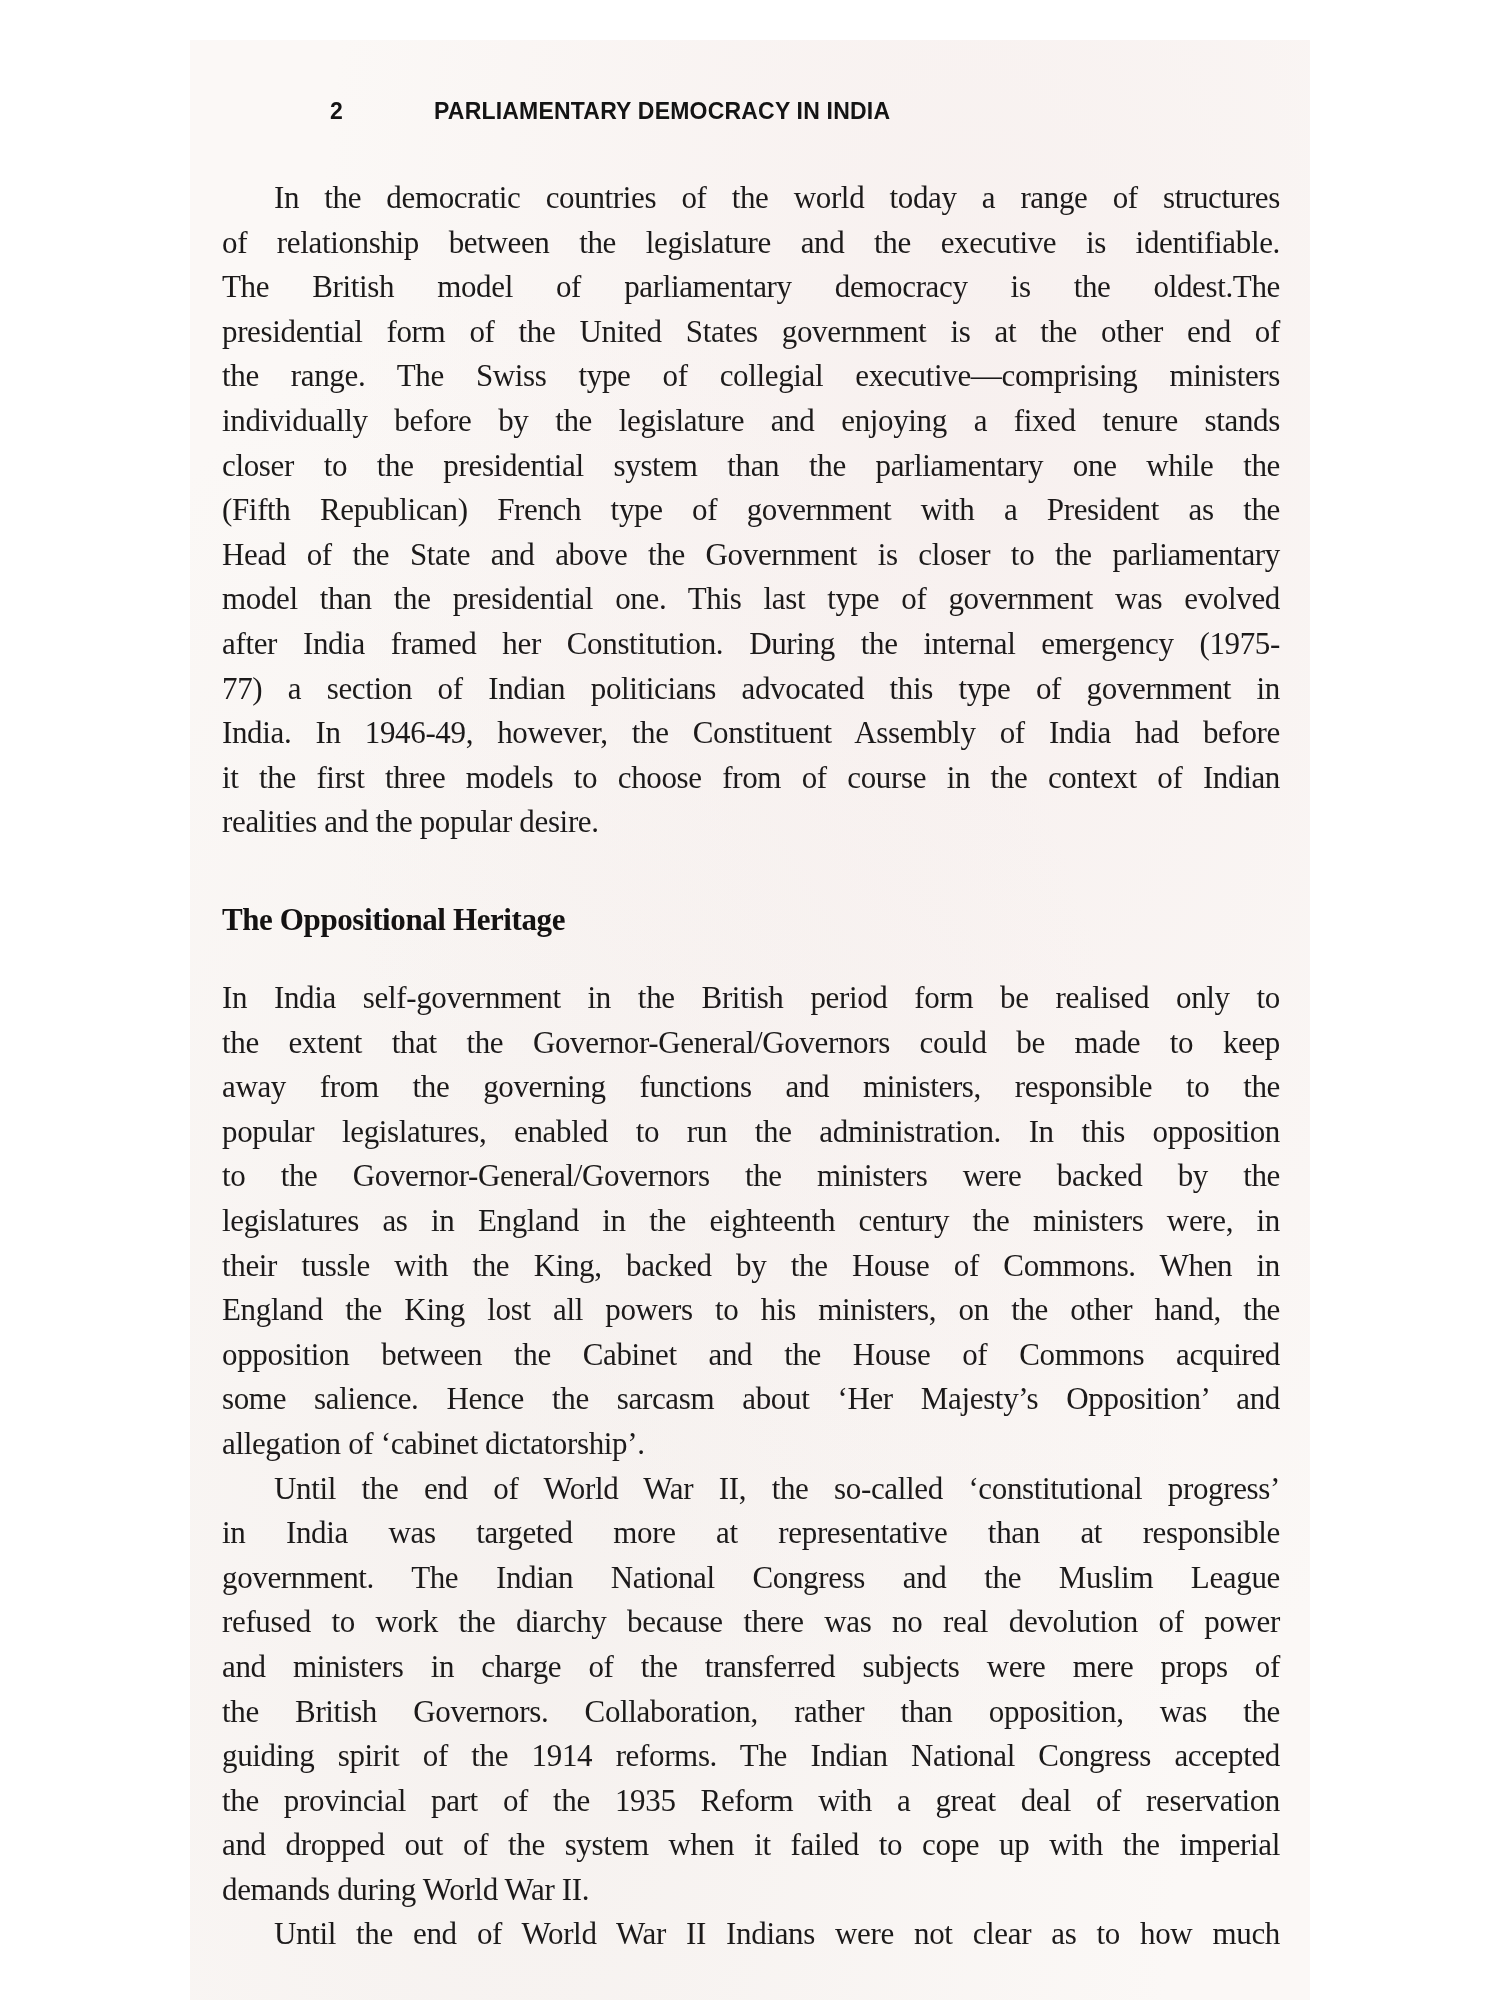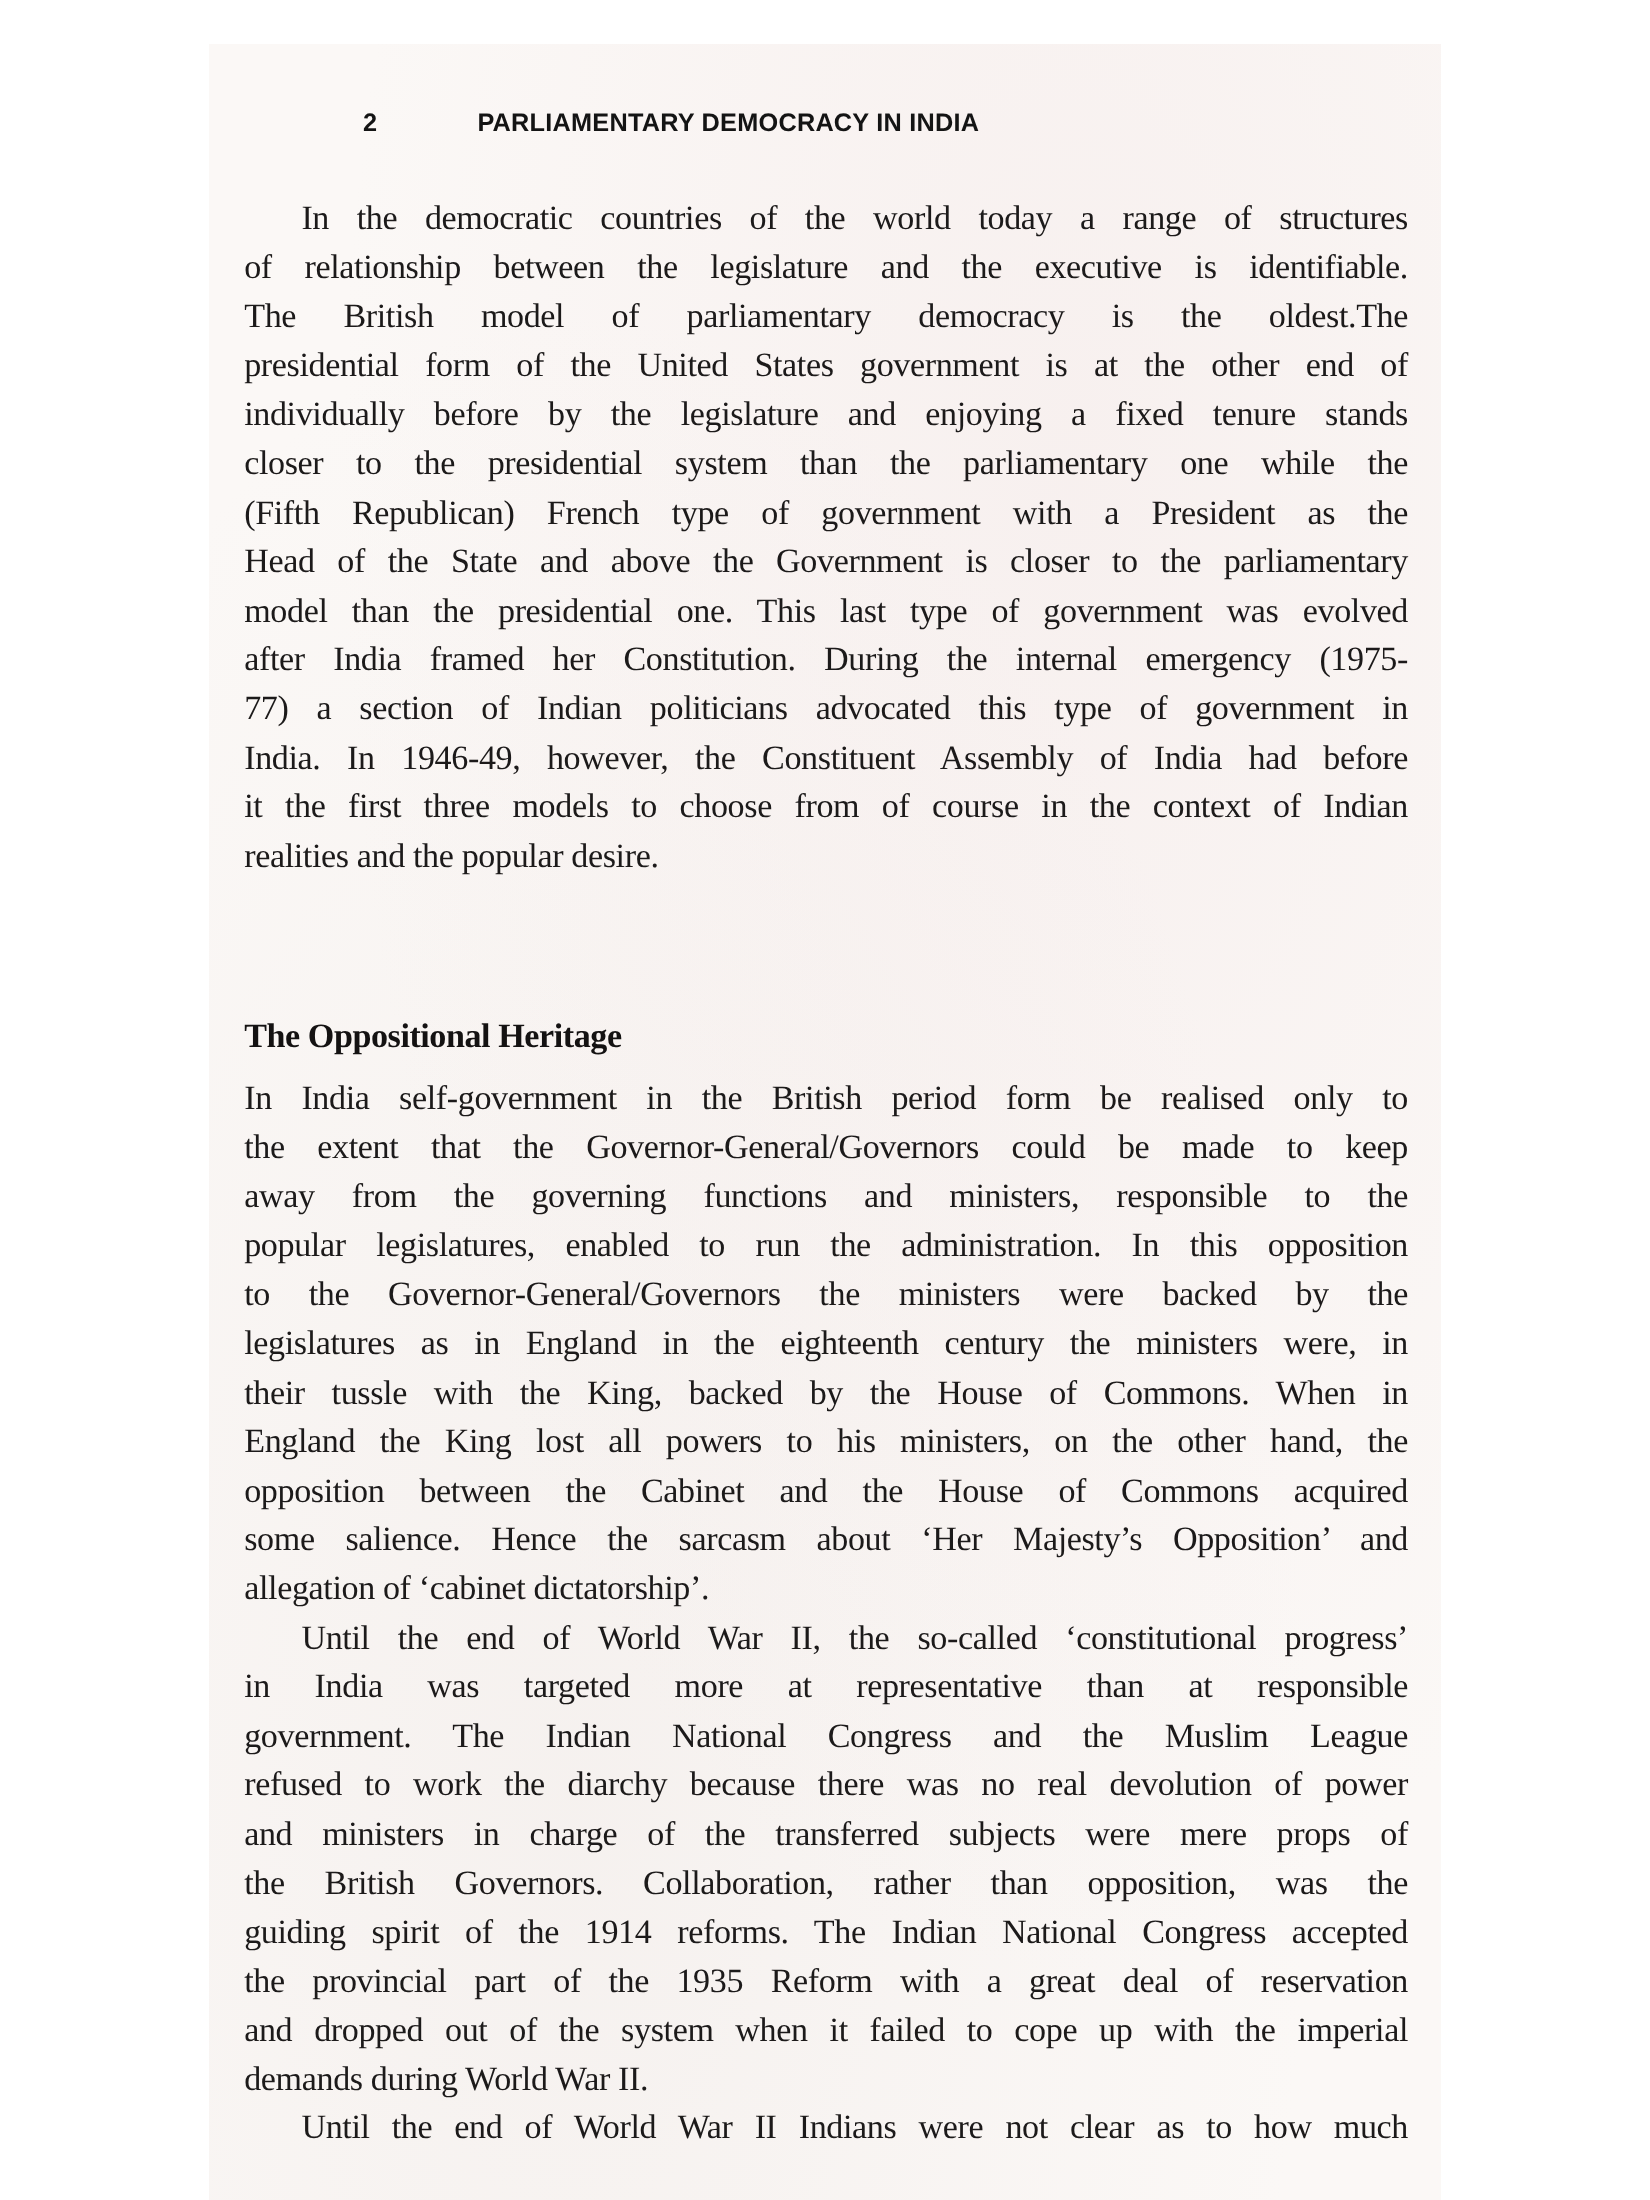--- a/index.html
+++ b/index.html
@@ -60,21 +60,21 @@
     }
     .line.last {
       text-align-last: left;
     }
     .line.indent {
       padding-left: 52px;
     }
     .heading {
       position: absolute;
       left: 32px;
-      top: 884px;
+      top: 862px;
       font-family: "Liberation Serif", serif;
       font-weight: bold;
       font-size: 31px;
       color: #141212;
       letter-spacing: -0.4px;
       white-space: nowrap;
     }
     #block1 { top: 136px; }
     #block2 { top: 936px; }
   </style>
@@ -85,20 +85,21 @@
 
   <div class="running-head">
     <span class="pg">2</span><span>PARLIAMENTARY DEMOCRACY IN INDIA</span>
   </div>
 
   <div class="body-text" id="block1">
     <span class="line indent">In the democratic countries of the world today a range of structures</span>
     <span class="line">of relationship between the legislature and the executive is identifiable.</span>
     <span class="line">The British model of parliamentary democracy is the oldest.The</span>
     <span class="line">presidential form of the United States government is at the other end of</span>
+    <span class="line">the range. The Swiss type of collegial executive—comprising ministers</span>
     <span class="line">individually before by the legislature and enjoying a fixed tenure stands</span>
     <span class="line">closer to the presidential system than the parliamentary one while the</span>
     <span class="line">(Fifth Republican) French type of government with a President as the</span>
     <span class="line">Head of the State and above the Government is closer to the parliamentary</span>
     <span class="line">model than the presidential one. This last type of government was evolved</span>
     <span class="line">after India framed her Constitution. During the internal emergency (1975-</span>
     <span class="line">77) a section of Indian politicians advocated this type of government in</span>
     <span class="line">India.  In 1946-49, however, the Constituent Assembly of India had before</span>
     <span class="line">it the first three models to choose from of course in the context of Indian</span>
     <span class="line last">realities and the popular desire.</span>

